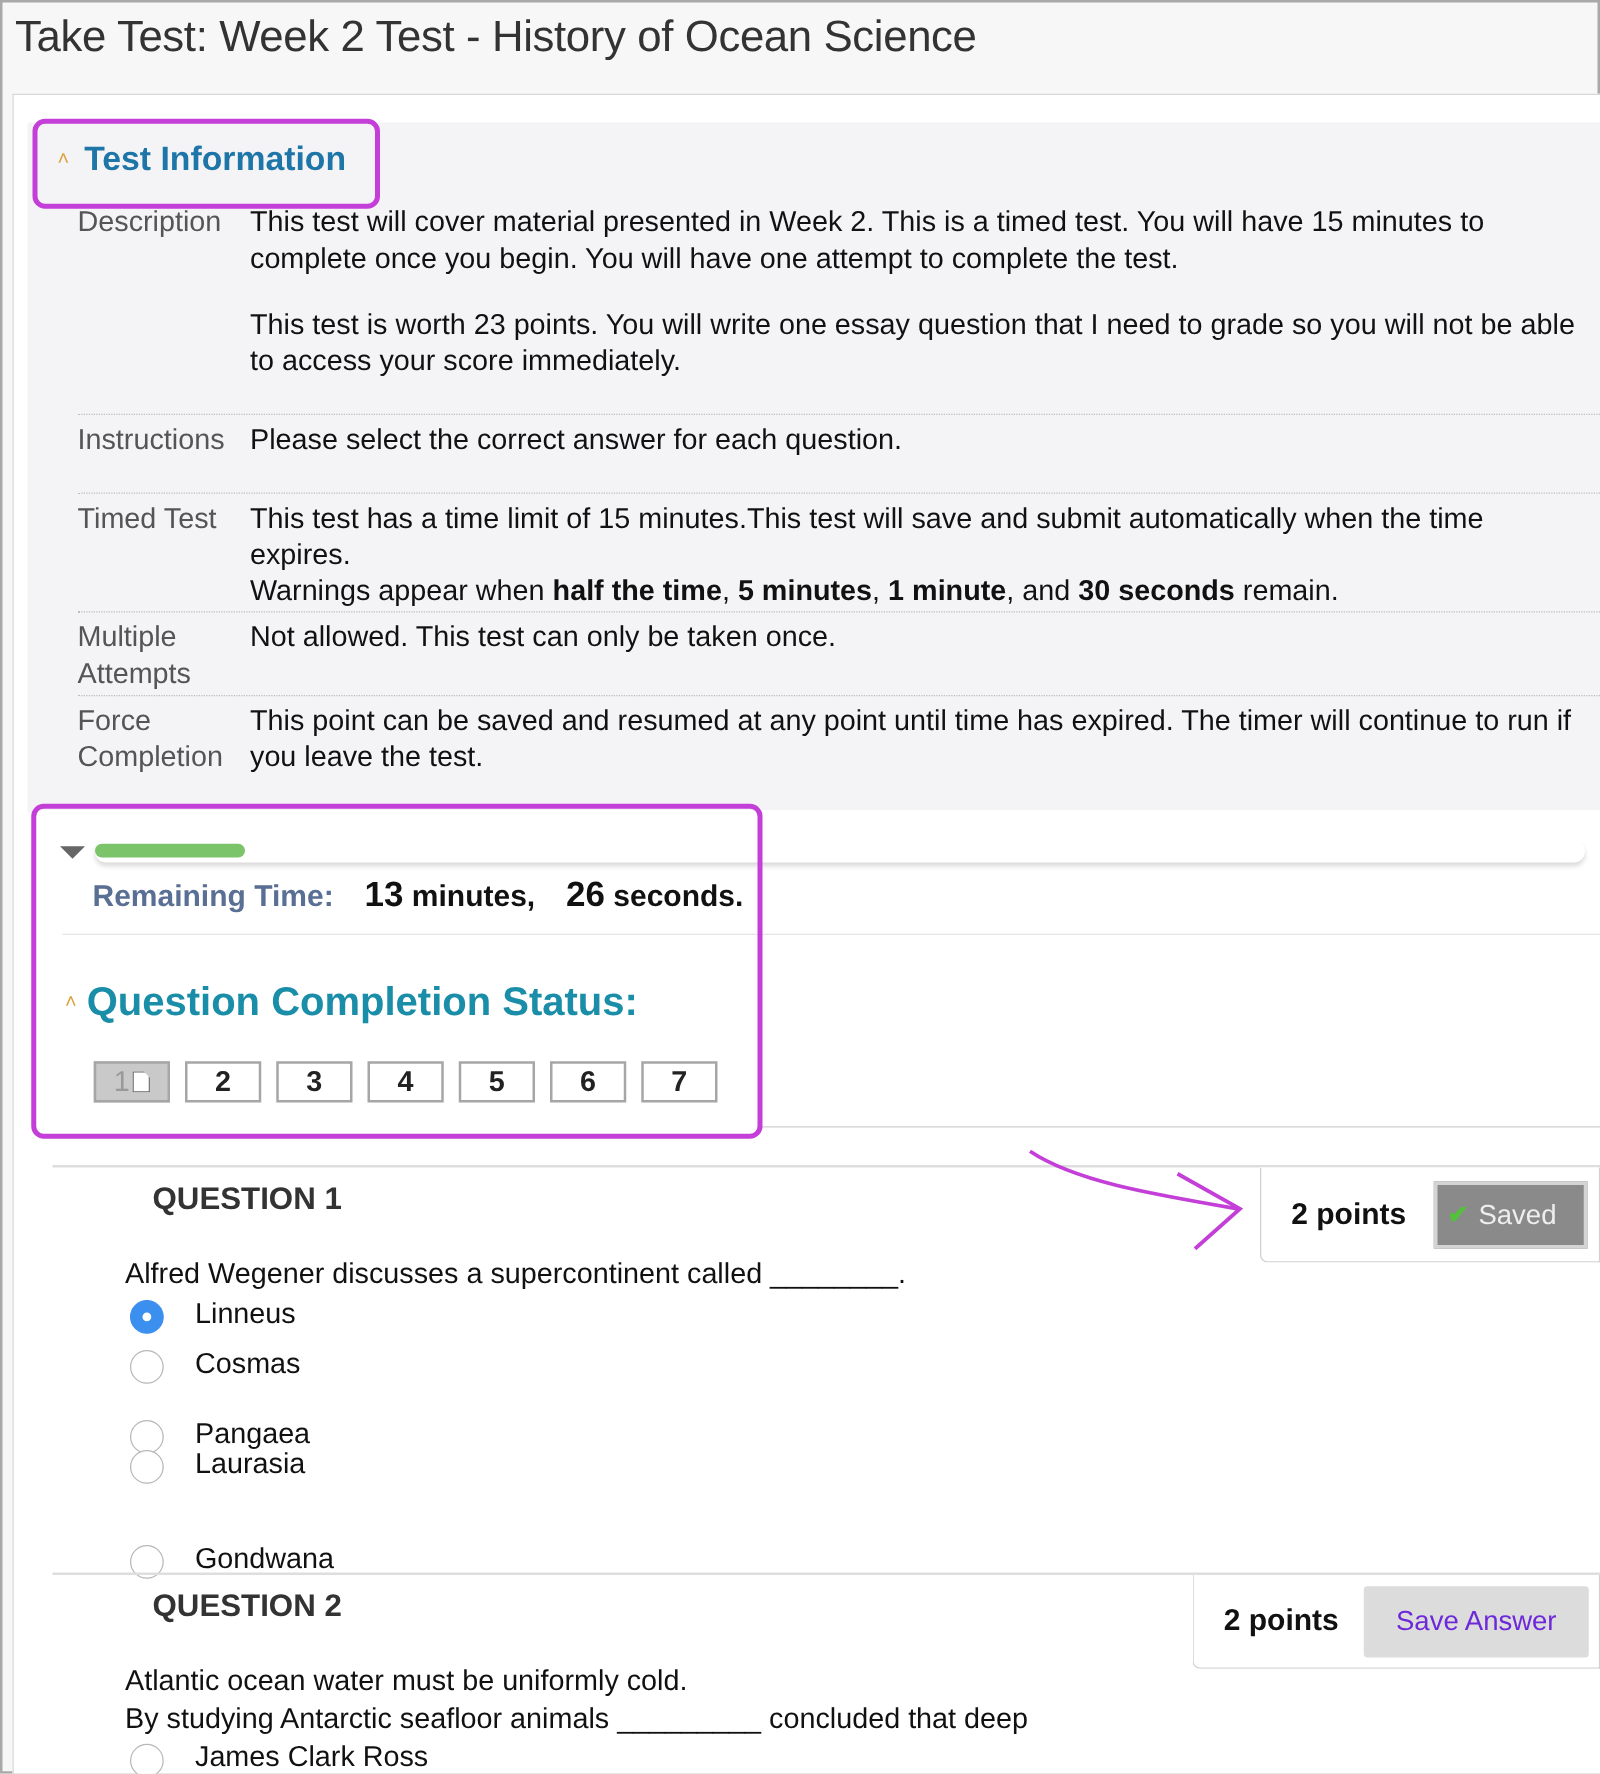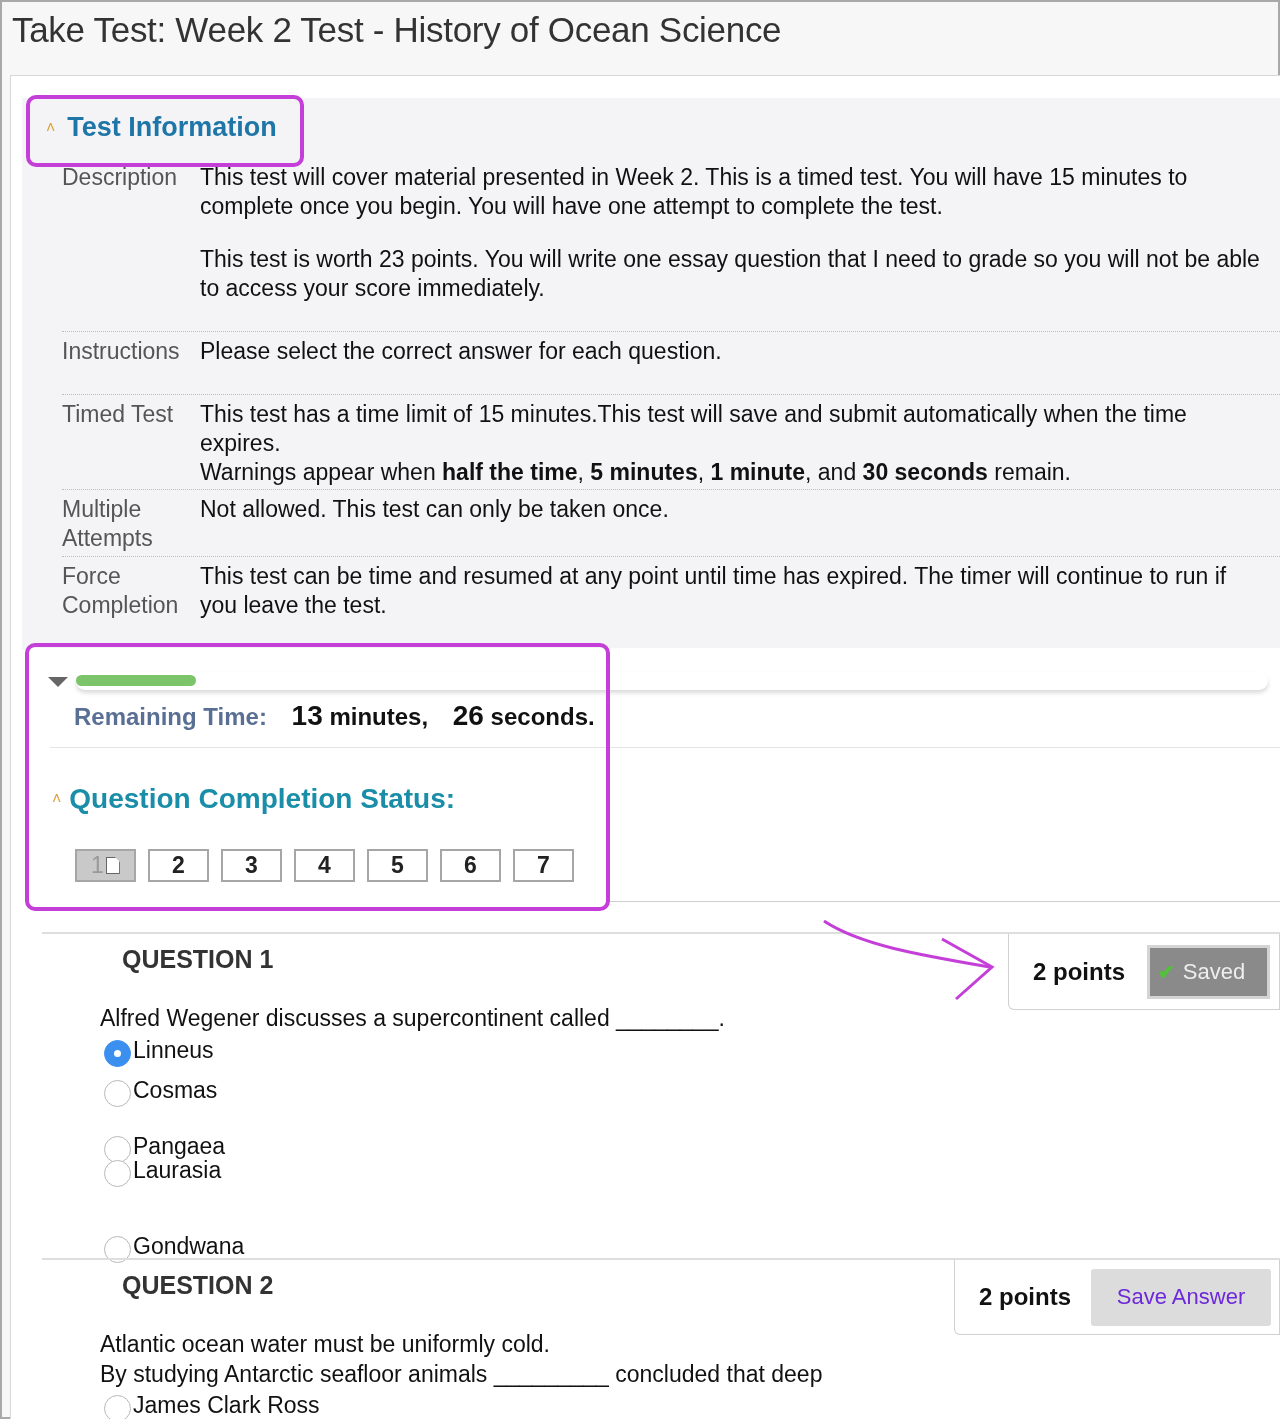--- a/index.html
+++ b/index.html
@@ -71,41 +71,41 @@
   }
   .remaining .rt-lbl { color: #5a6f94; }
   .remaining .rt-big { font-size: 28px; color: #111; margin-left: 18px; }
   .remaining .rt-small { color: #111; }
   .timer-sep {
     position: absolute; left: 50px; top: 747px; width: 1230px; border-top: 1px solid #e4e4e4;
   }
   .qcs-header {
     position: absolute; left: 52px; top: 783px; display: flex; align-items: center; gap: 8px;
   }
-  .qcs-title { color: #1a8ea8; font-weight: bold; font-size: 28px; }
+  .qcs-title { color: #1a8ea8; font-weight: bold; font-size: 32px; }
   .qnav { position: absolute; left: 75px; top: 849px; display: flex; gap: 12px; }
   .qnav-btn {
     width: 61px; height: 33px; border: 2px solid #a6a6a6; background: #fff;
     display: flex; align-items: center; justify-content: center;
     font-size: 23px; font-weight: bold; color: #222; cursor: pointer;
   }
   .qnav-btn.current { background: #c9c9c9; color: #999; font-weight: normal; }
   .doc-icon {
     display: inline-block; width: 14px; height: 17px; border: 1.5px solid #666;
     background: #fff; margin-left: 2px; position: relative;
     clip-path: polygon(0 0, 65% 0, 100% 30%, 100% 100%, 0 100%);
   }
   .section-sep {
     position: absolute; left: 42px; width: 1238px; border-top: 2px solid #dedede;
   }
   .q-title {
     position: absolute; left: 122px; font-size: 25px; font-weight: bold; color: #333;
   }
   .q-text { position: absolute; left: 100px; font-size: 23px; line-height: 30px; color: #111; }
-  .opt { position: absolute; left: 104px; display: flex; align-items: center; gap: 2px; font-size: 23px; }
+  .opt { position: absolute; left: 104px; display: flex; align-items: center; gap: 25px; font-size: 23px; }
   .radio {
     width: 27px; height: 27px; border-radius: 50%; border: 1.5px solid #b8b8b8;
     background: #fff; margin-top: 6px; cursor: pointer;
   }
   .radio.checked {
     background: #3b8fef; border-color: #3b8fef; position: relative;
   }
   .radio.checked::after {
     content: ""; position: absolute; left: 9px; top: 9px; width: 7px; height: 7px;
     border-radius: 50%; background: #fff;
@@ -174,21 +174,21 @@
     </div>
   <div class="val">Not allowed. This test can only be taken once.</div>
 </div>
 <div class="dotsep" style="top:556px;"></div>
 
 <div class="info-row" style="top:562px;">
   <div class="lbl">
       <div>Force</div>
       <div>Completion</div>
     </div>
-  <div class="val">This test can be time and resumed at any point until time has expired. The timer will continue to run if you leave the test.</div>
+  <div class="val">This point can be saved and resumed at any point until time has expired. The timer will continue to run if you leave the test.</div>
 </div>
 
 <div class="timer-wrap"></div>
 <div class="tri-down"></div>
 <div class="progress-track"></div>
 <div class="progress-fill"></div>
 <div class="remaining">
   <span class="rt-lbl">Remaining Time:</span>
   <span class="rt-big">13</span><span class="rt-small"> minutes, </span><span class="rt-big">26</span><span class="rt-small"> seconds.</span>
 </div>

